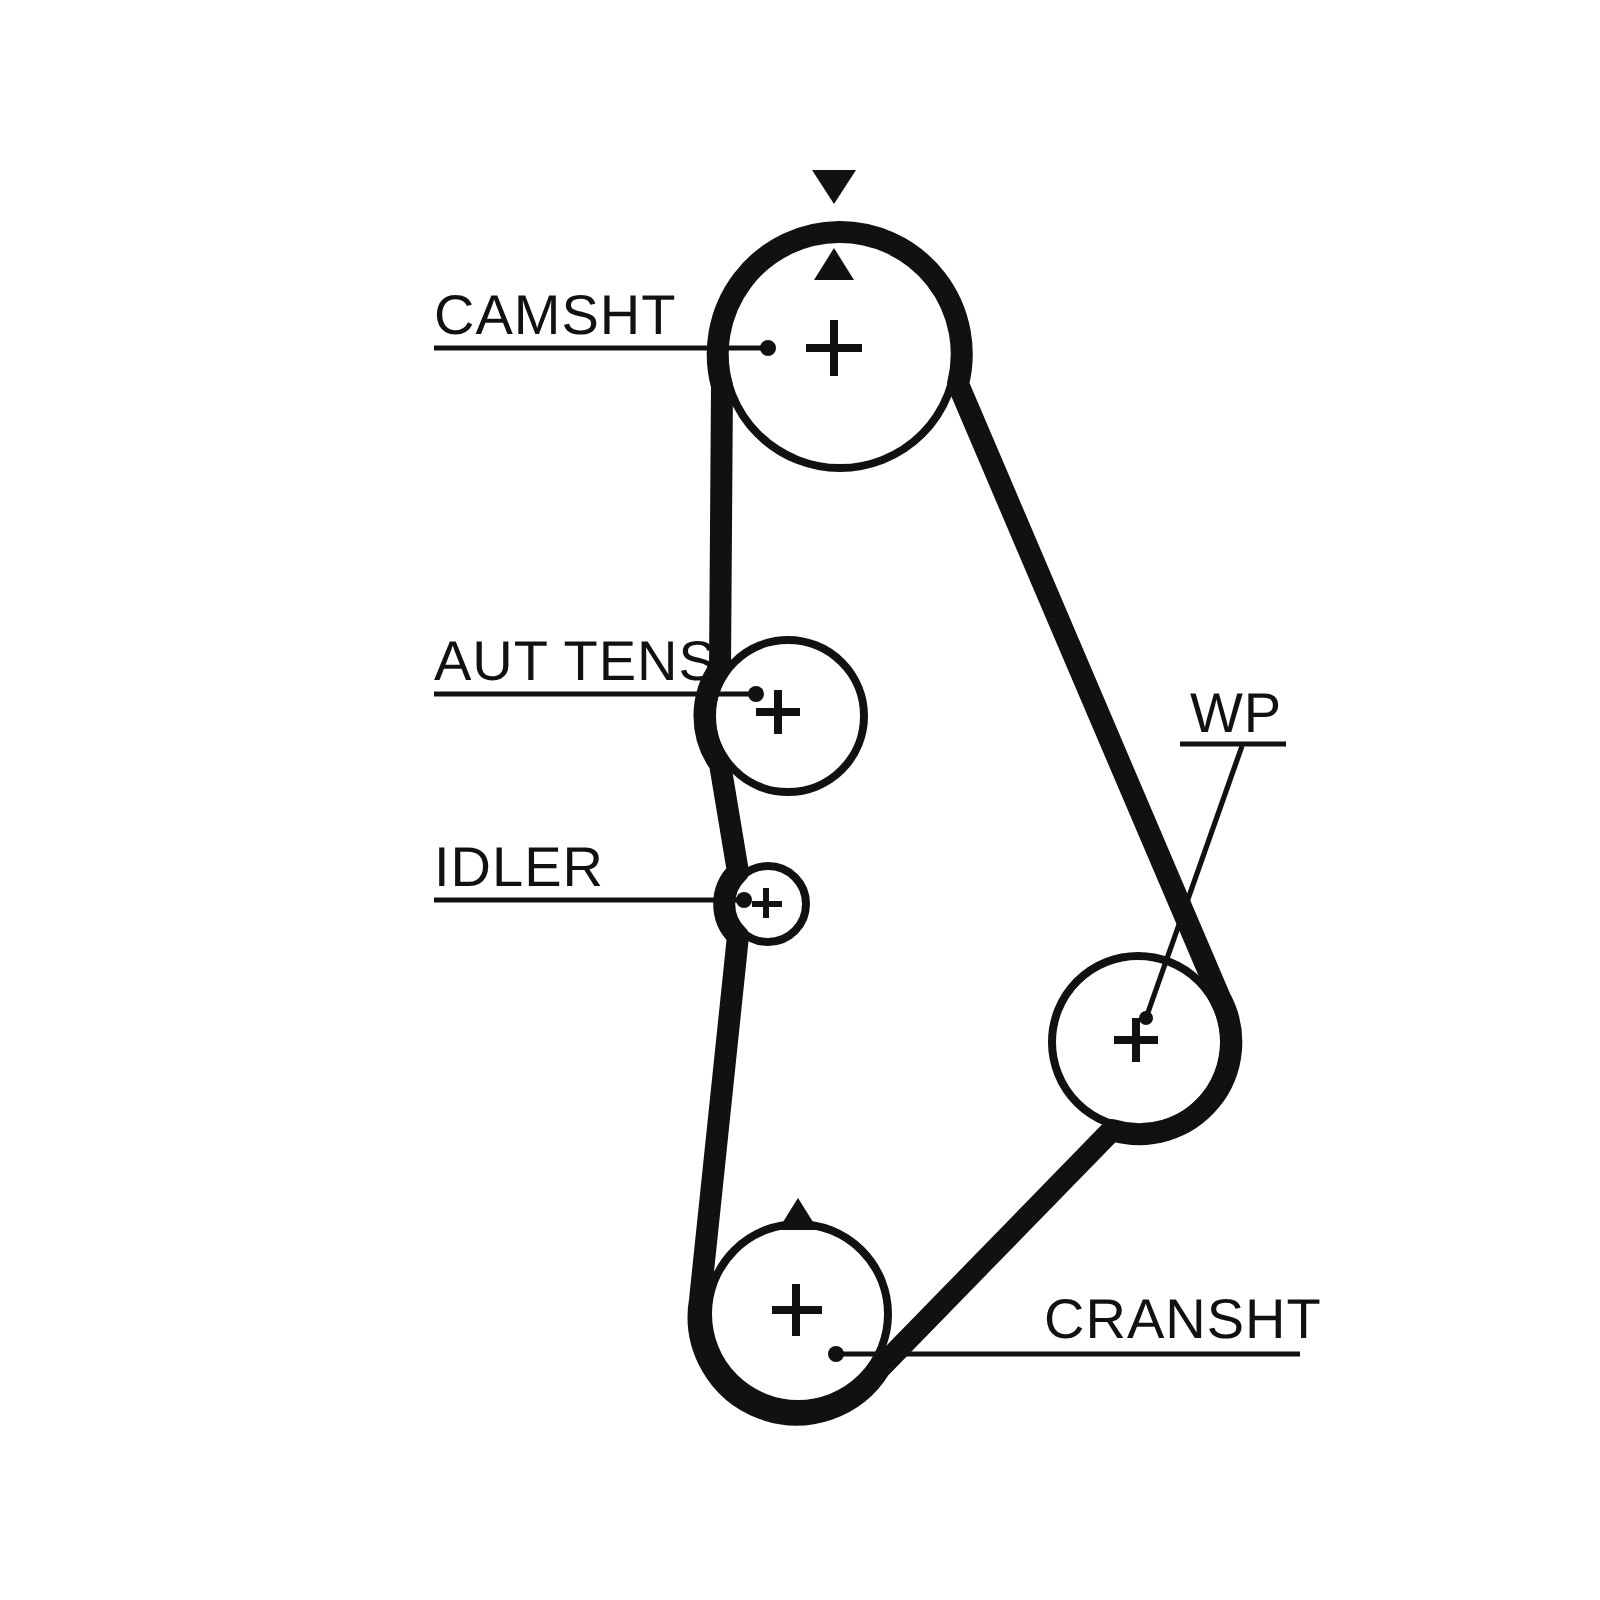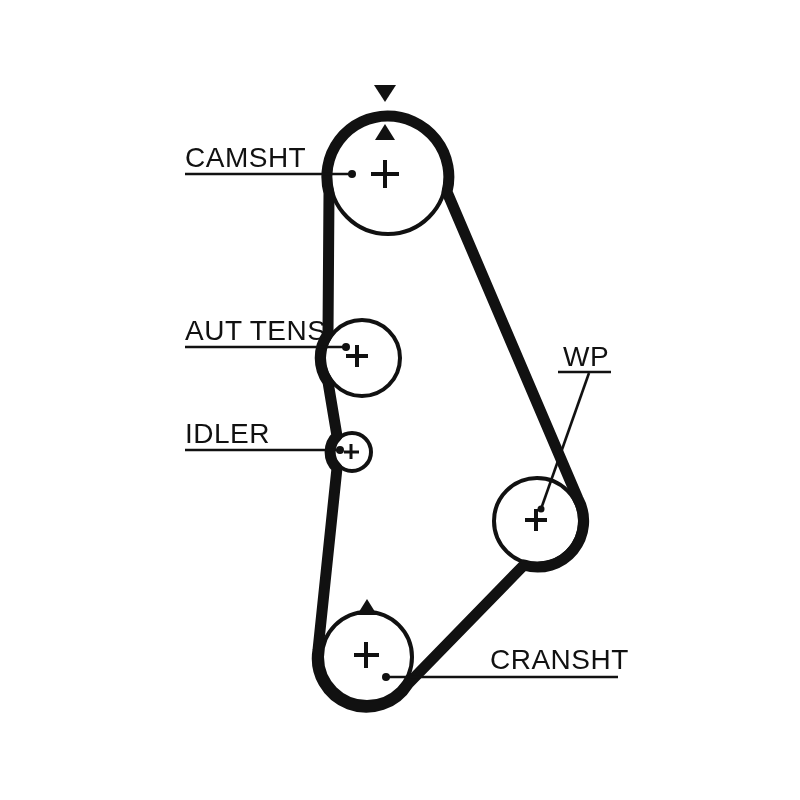--- a/index.html
+++ b/index.html
@@ -4,20 +4,21 @@
 <style>
   * { margin: 0; padding: 0; box-sizing: border-box; }
   html, body { background: #ffffff; }
   body { font-family: "Liberation Sans", sans-serif; }
   .canvas {
     width: 724px;
     height: 800px;
     background: var(--background, #ffffff);
     position: relative;
     overflow: hidden;
+    padding-left: 32px;
   }
   svg { display: block; }
   .belt {
     fill: none;
     stroke: var(--ink, #111111);
     stroke-width: 11;
     stroke-linejoin: round;
     stroke-linecap: round;
   }
   .pulley {

